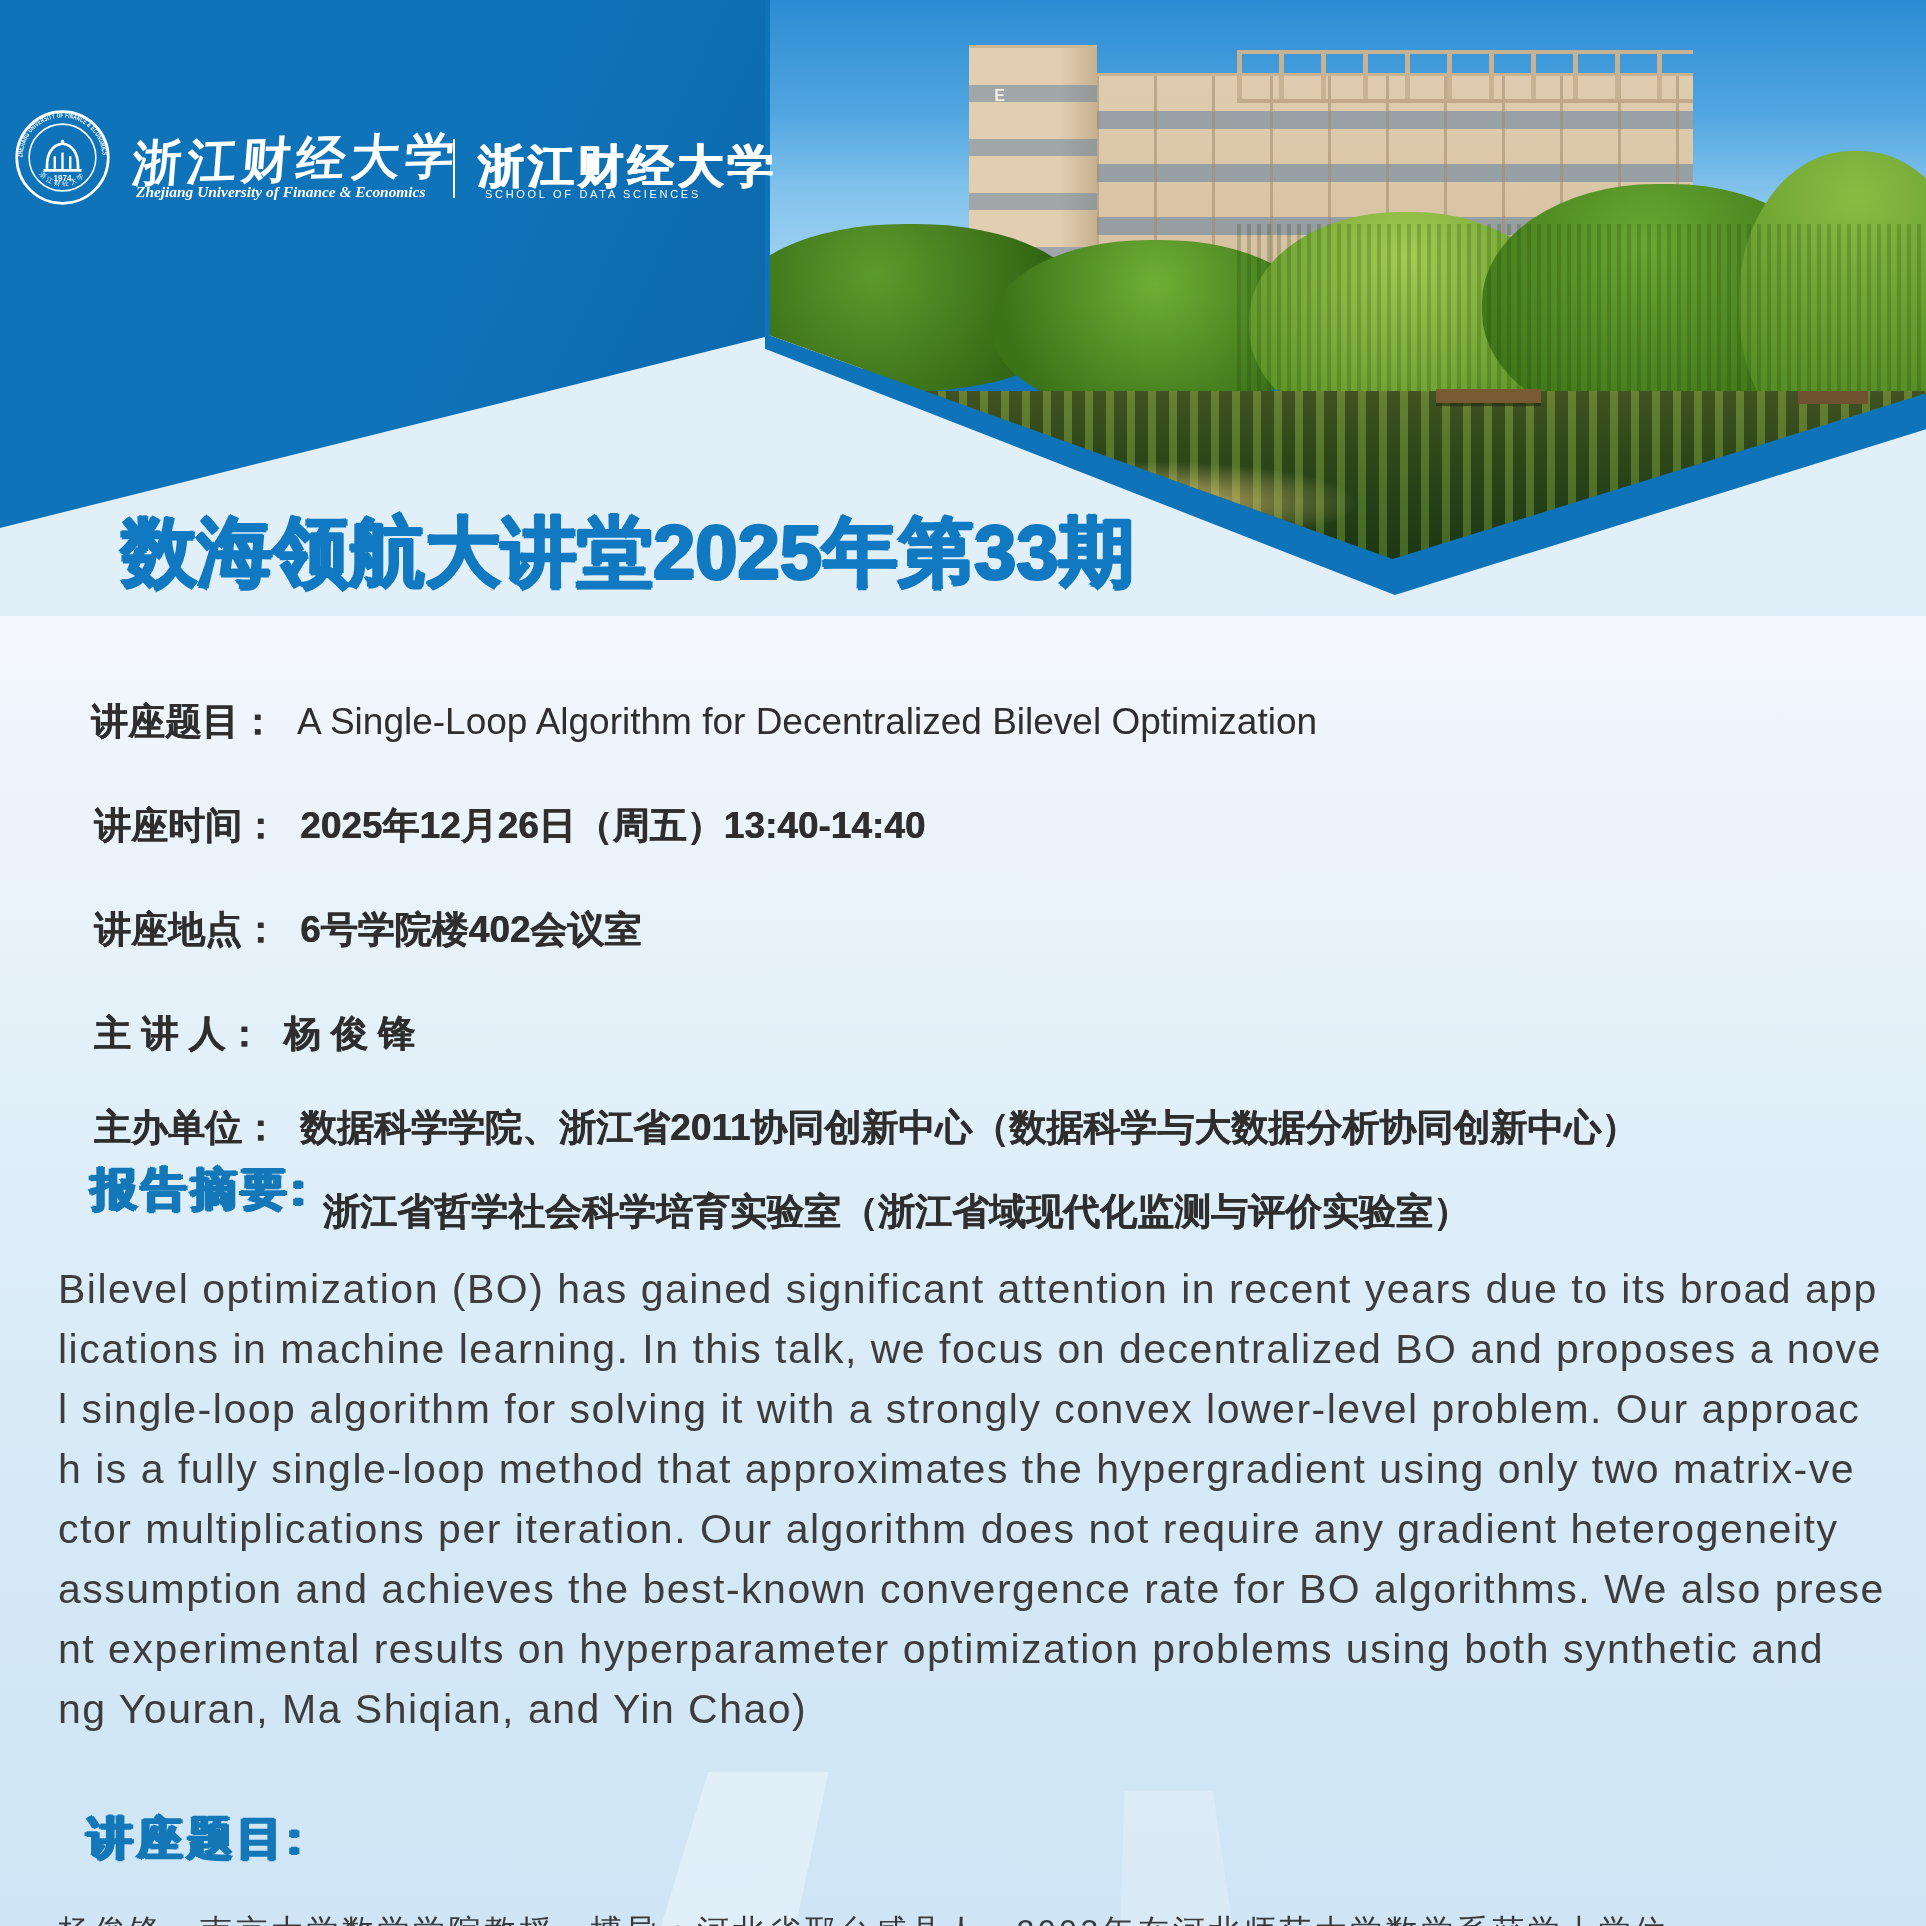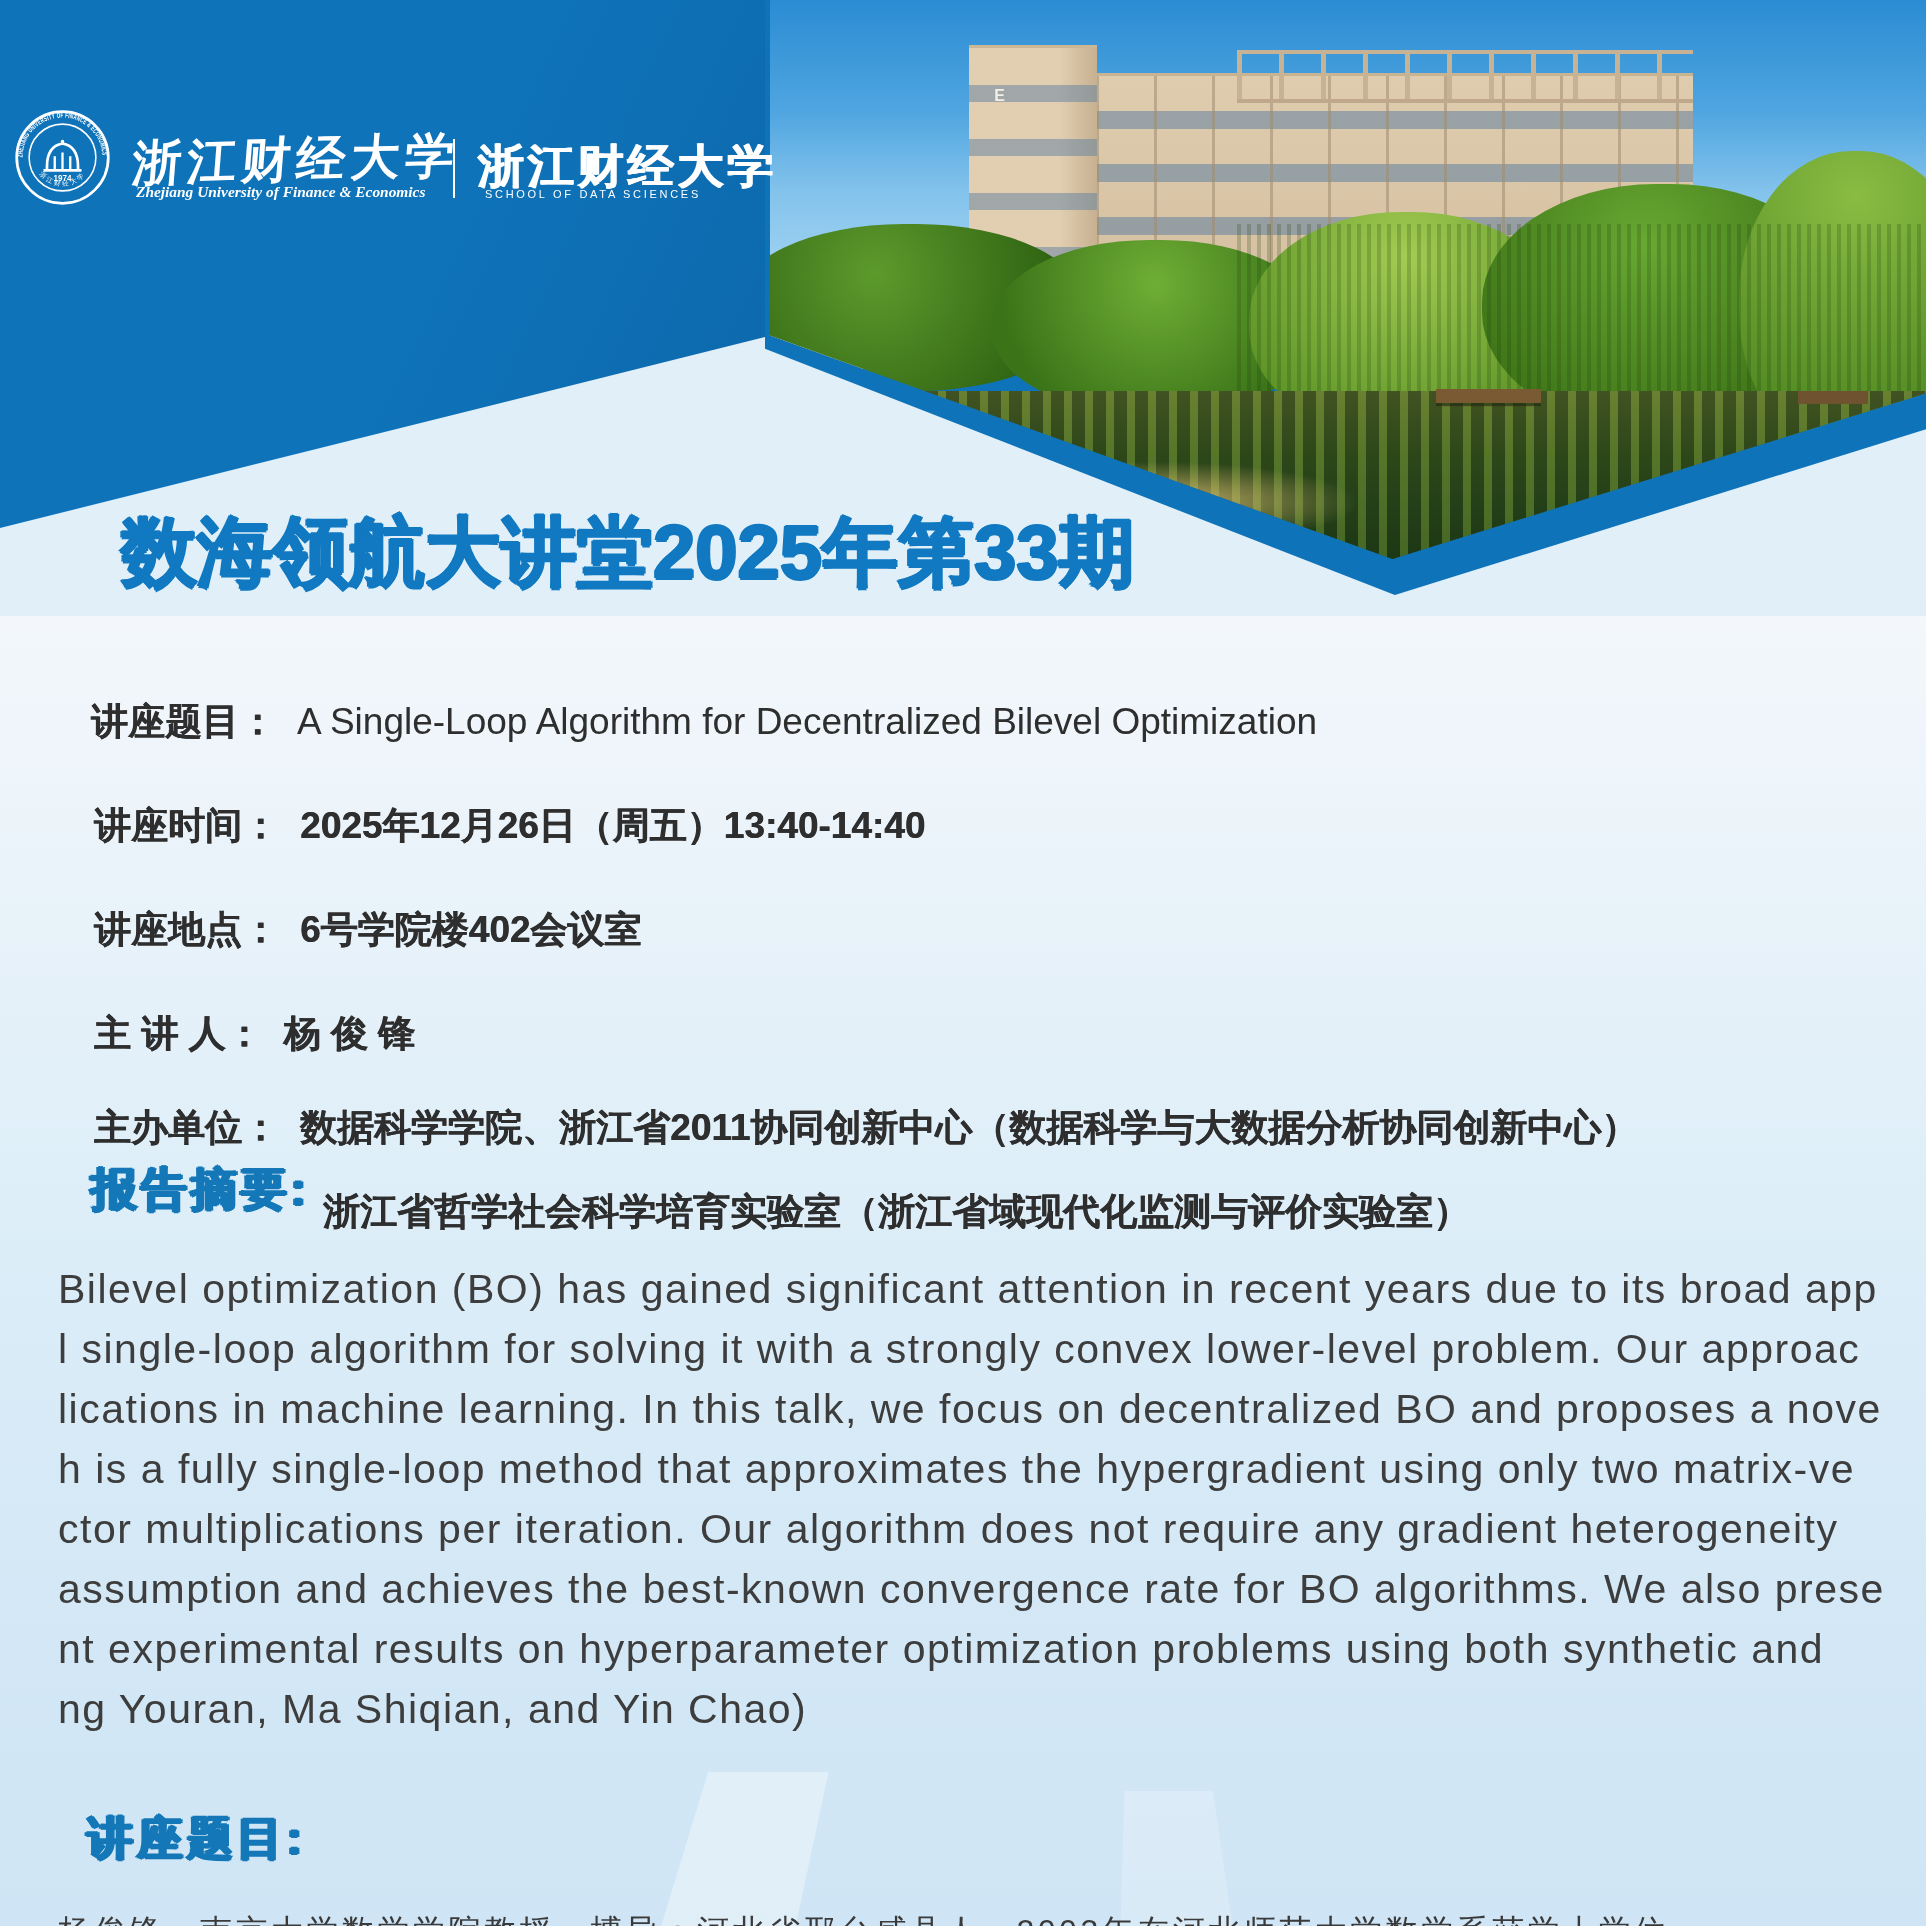--- a/index.html
+++ b/index.html
@@ -156,22 +156,22 @@
   <div class="abs detail d1"><span class="lab">讲座题目：</span><span class="val-en">A Single-Loop Algorithm for Decentralized Bilevel Optimization</span></div>
   <div class="abs detail d2"><span class="lab">讲座时间：</span><span class="val">2025年12月26日（周五）13:40-14:40</span></div>
   <div class="abs detail d3"><span class="lab">讲座地点：</span><span class="val">6号学院楼402会议室</span></div>
   <div class="abs detail d4"><span class="lab">主 讲 人：</span><span class="val">杨 俊 锋</span></div>
   <div class="abs detail d5"><span class="lab">主办单位：</span><span class="val">数据科学学院、浙江省2011协同创新中心（数据科学与大数据分析协同创新中心）</span></div>
   <div class="abs detail d5b"><span class="val" style="margin-left:0">浙江省哲学社会科学培育实验室（浙江省域现代化监测与评价实验室）</span></div>
 
   <div class="abs sec-head h-abs">报告摘要:</div>
   <div class="abs abstract">
     <div class="t-line">Bilevel optimization (BO) has gained significant attention in recent years due to its broad app</div>
+    <div class="t-line">lications in machine learning. In this talk, we focus on decentralized BO and proposes a nove</div>
     <div class="t-line">l single-loop algorithm for solving it with a strongly convex lower-level problem. Our approac</div>
-    <div class="t-line">lications in machine learning. In this talk, we focus on decentralized BO and proposes a nove</div>
     <div class="t-line">h is a fully single-loop method that approximates the hypergradient using only two matrix-ve</div>
     <div class="t-line">ctor multiplications per iteration. Our algorithm does not require any gradient heterogeneity</div>
     <div class="t-line">assumption and achieves the best-known convergence rate for BO algorithms. We also prese</div>
     <div class="t-line">nt experimental results on hyperparameter optimization problems using both synthetic and</div>
     <div class="t-line">ng Youran, Ma Shiqian, and Yin Chao)</div>
   </div>
 
   <div class="abs sec-head h-bio">讲座题目:</div>
   <div class="abs bio">
     <div class="t-line">杨俊锋，南京大学数学学院教授、博导；河北省邢台威县人，2003年在河北师范大学数学系获学士学位</div>

